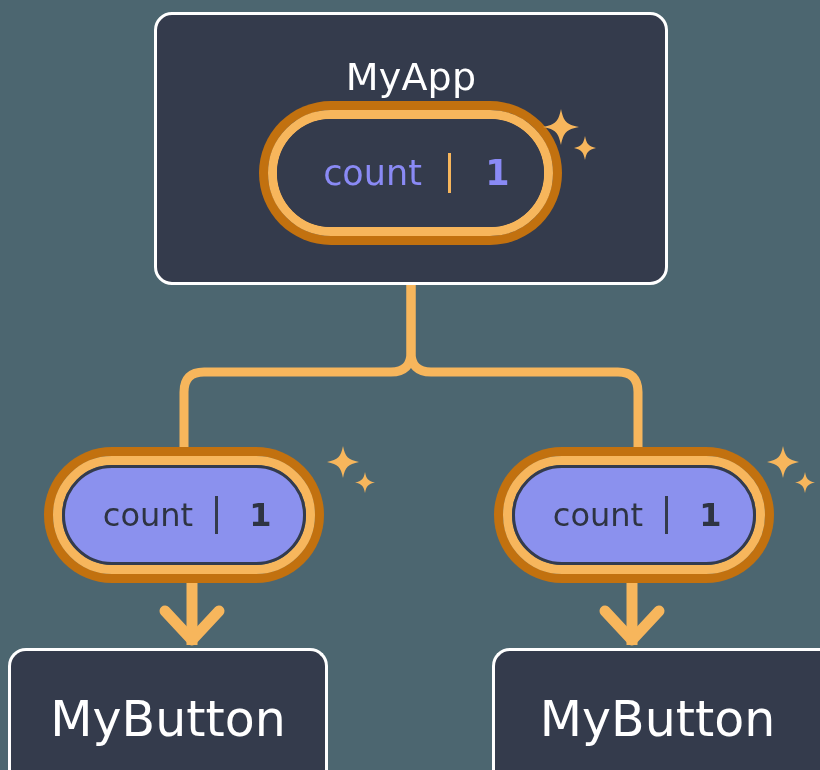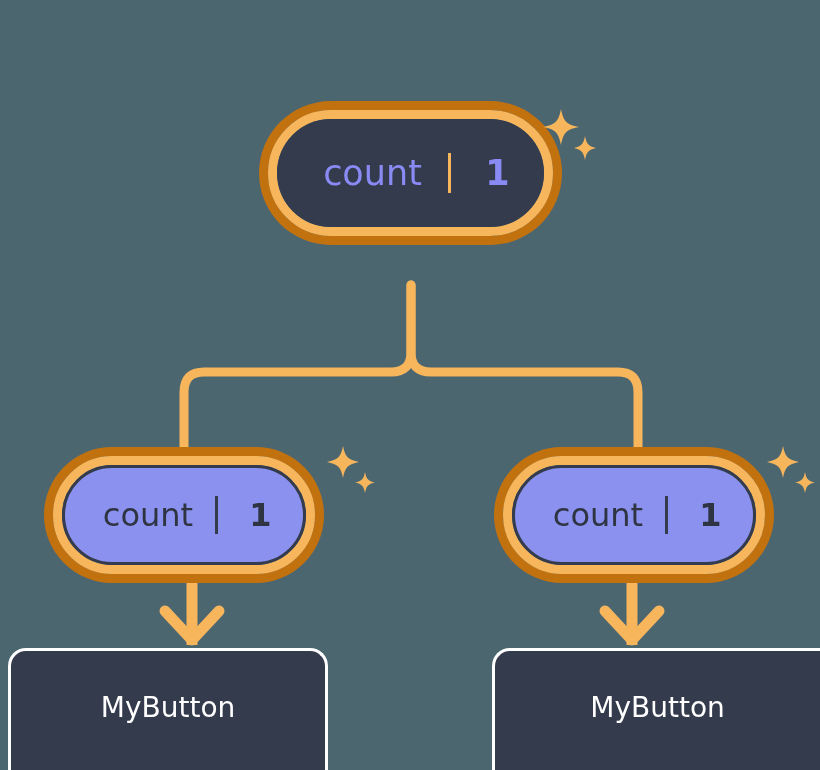--- a/index.html
+++ b/index.html
@@ -73,21 +73,21 @@
     border-bottom-right-radius: 0;
     border-top-right-radius: 0;
   }
   .btn-title {
     position: absolute;
     top: 40px;
     left: 0;
     width: 100%;
     text-align: center;
     color: #ffffff;
-    font-size: 28px;
+    font-size: 49px;
   }
 
   
   .pill {
     position: absolute;
     box-sizing: border-box;
     display: flex;
     align-items: stretch;
     border-radius: 999px;
     
@@ -181,20 +181,23 @@
     <path d="M 411 285 L 411 352 Q 411 372 391 372 L 204 372 Q 184 372 184 392 L 184 458" fill="none" stroke="#f7b65c" stroke-width="9" stroke-linecap="round" stroke-linejoin="round"></path>
     <path d="M 411 285 L 411 352 Q 411 372 431 372 L 618 372 Q 638 372 638 392 L 638 458" fill="none" stroke="#f7b65c" stroke-width="9" stroke-linecap="round" stroke-linejoin="round"></path>
 
     <path d="M 192 566 L 192 645" fill="none" stroke="#f7b65c" stroke-width="11" stroke-linecap="butt"></path>
     <path d="M 165 611 L 192 640 L 219 611" fill="none" stroke="#f7b65c" stroke-width="11" stroke-linecap="round" stroke-linejoin="round"></path>
 
     <path d="M 632 566 L 632 645" fill="none" stroke="#f7b65c" stroke-width="11" stroke-linecap="butt"></path>
     <path d="M 605 611 L 632 640 L 659 611" fill="none" stroke="#f7b65c" stroke-width="11" stroke-linecap="round" stroke-linejoin="round"></path>
   </svg>
 
+  <div id="card-myapp" class="card">
+    <div class="card-title">MyApp</div>
+  </div>
 
   <div id="pill-top" class="pill">
     <div class="pill-inner">
       <div class="pill-name">count</div>
       <div class="pill-value">1</div>
     </div>
   </div>
 
   <svg class="sparkles" style="left:535px; top:103px;" width="70" height="70" viewBox="0 0 70 70">
     <path d="M26 6 C28.5 18.5 31.5 21.5 44 24 C31.5 26.5 28.5 29.5 26 42 C23.5 29.5 20.5 26.5 8 24 C20.5 21.5 23.5 18.5 26 6 Z" fill="#f7b65c"></path>

